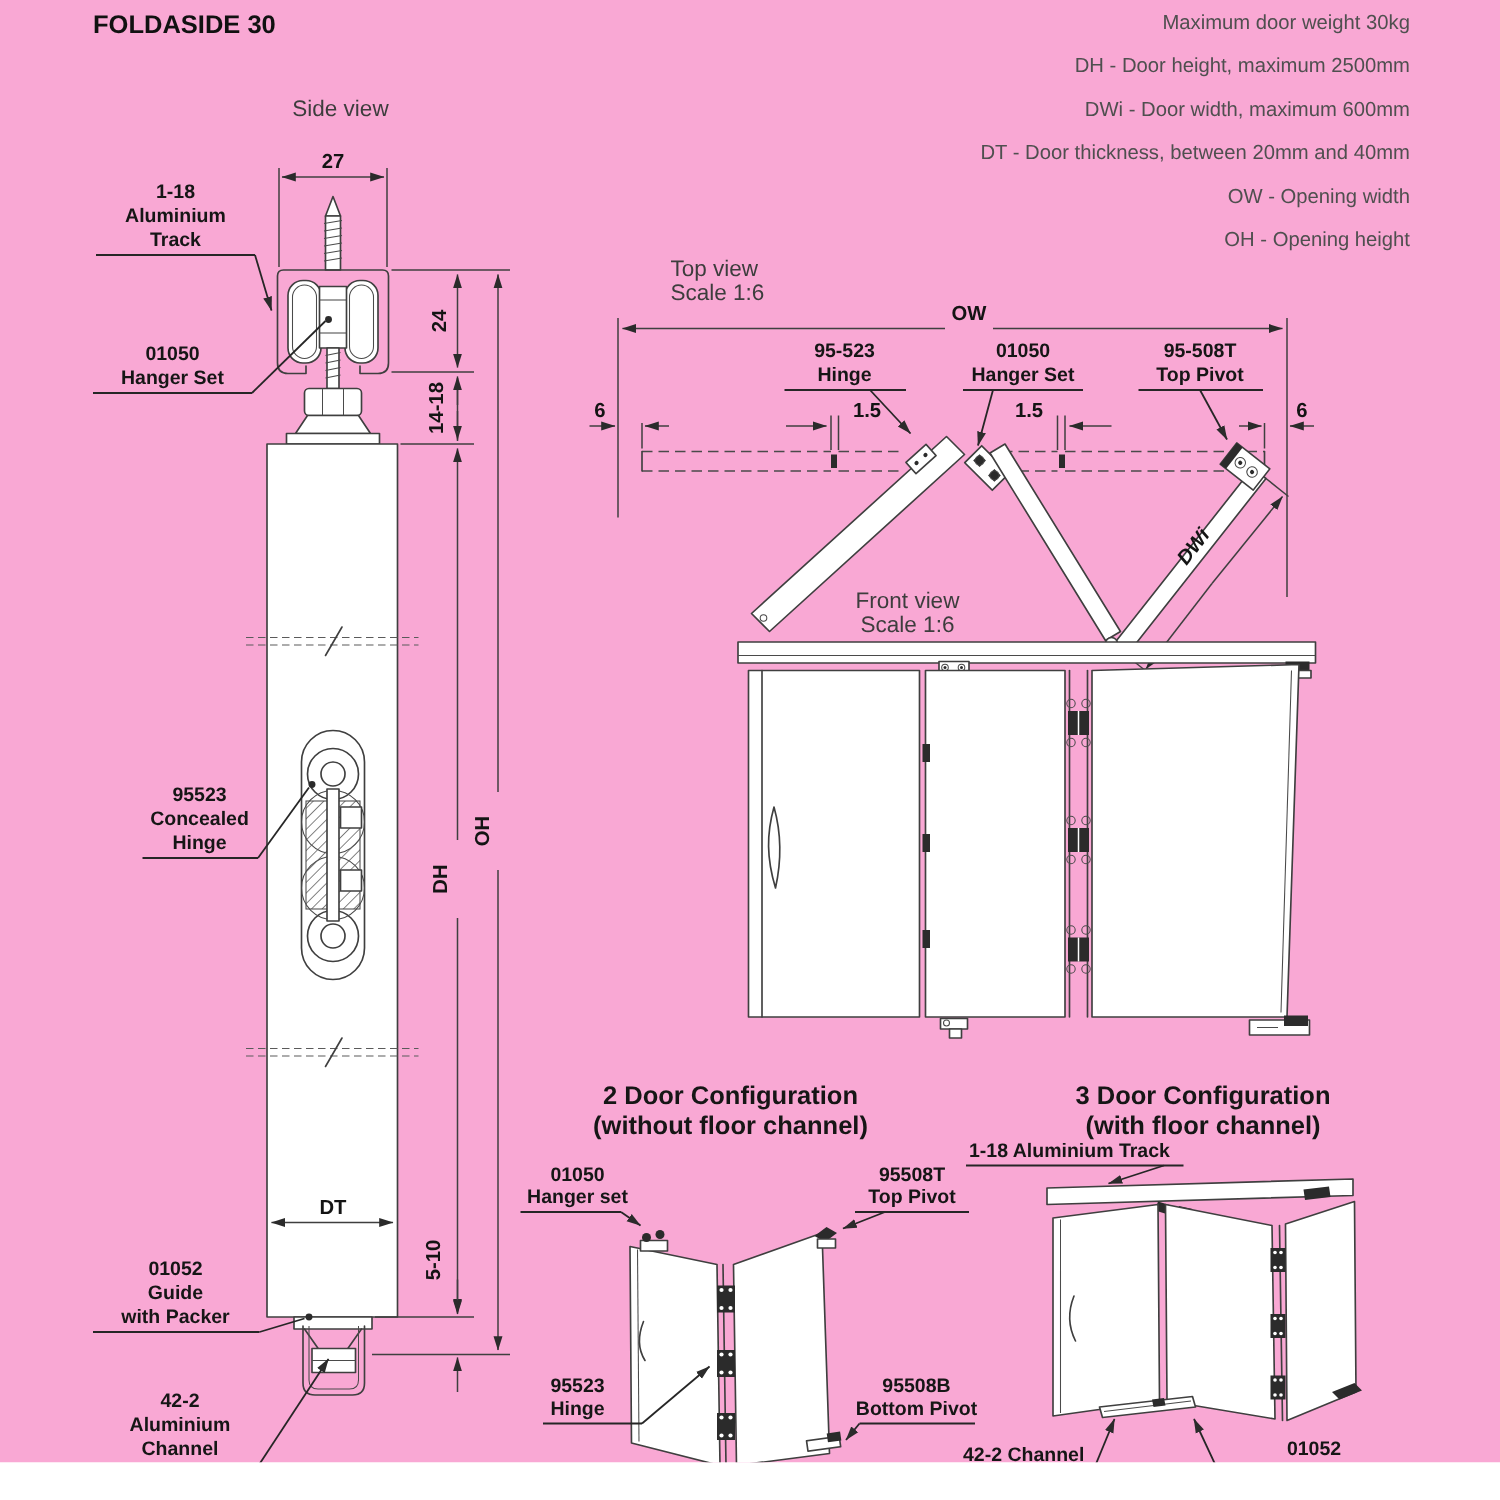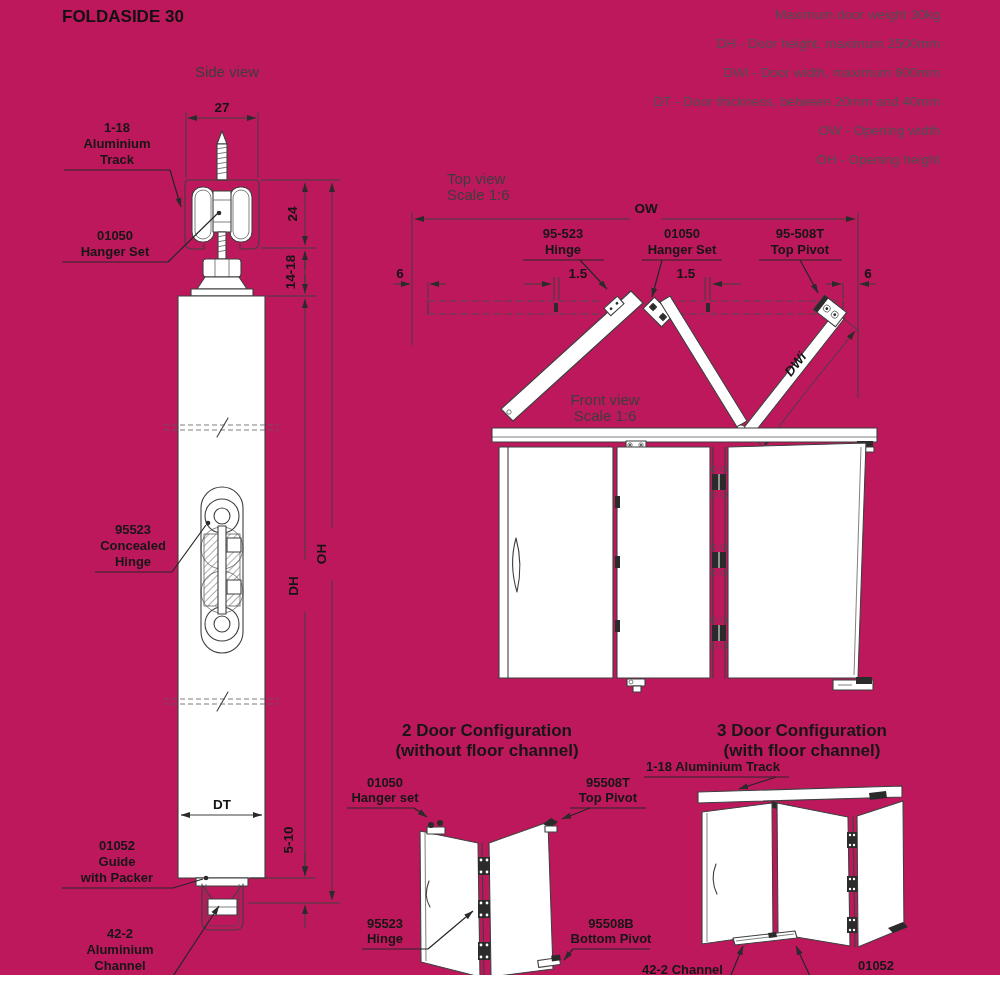--- a/index.html
+++ b/index.html
@@ -1,16 +1,16 @@
 <!DOCTYPE html>
 <html><head>
 <meta charset="utf-8">
 <style>
   html,body{margin:0;padding:0;background:#ffffff;}
-  .page{position:relative;width:1000px;height:975px;background:#be185d;font-family:"Liberation Sans",sans-serif;overflow:hidden;}
+  .page{position:relative;width:1000px;height:975px;background:#f9a8d4;font-family:"Liberation Sans",sans-serif;overflow:hidden;}
   svg text{font-family:"Liberation Sans",sans-serif;}
   .ln{fill:none;stroke:#3f3f3f;stroke-width:1.1;stroke-linejoin:round;stroke-linecap:round;}
   .lnw{fill:#ffffff;stroke:#3f3f3f;stroke-width:1.1;stroke-linejoin:round;}
   .thin{fill:none;stroke:#4a4a4a;stroke-width:0.7;}
   .dash{fill:none;stroke:#4a4a4a;stroke-width:1;stroke-dasharray:7 4;}
   .dash2{fill:none;stroke:#5a5a5a;stroke-width:0.8;stroke-dasharray:5 3;}
   .dim{fill:none;stroke:#3f3f3f;stroke-width:1;}
   .lead{fill:none;stroke:#262626;stroke-width:1.2;}
   .blk{fill:#2b2b2b;stroke:none;}
   .ttl{font-size:17px;font-weight:bold;fill:#111;}

